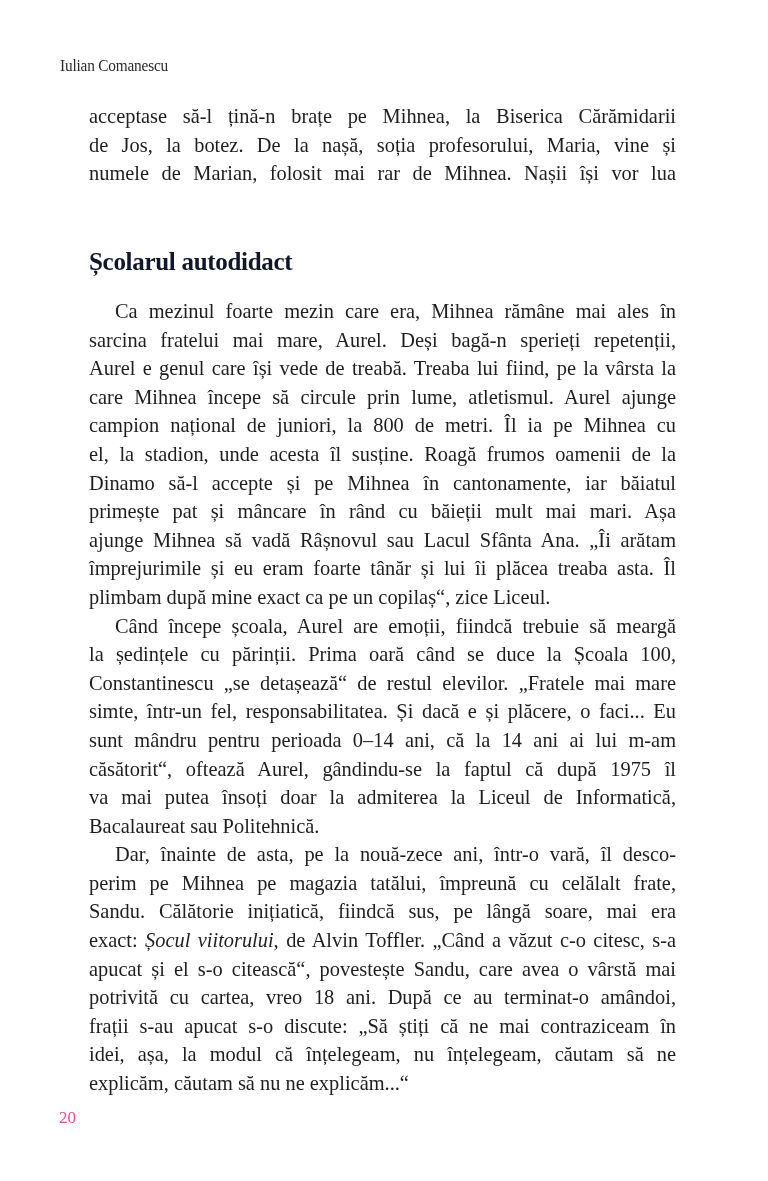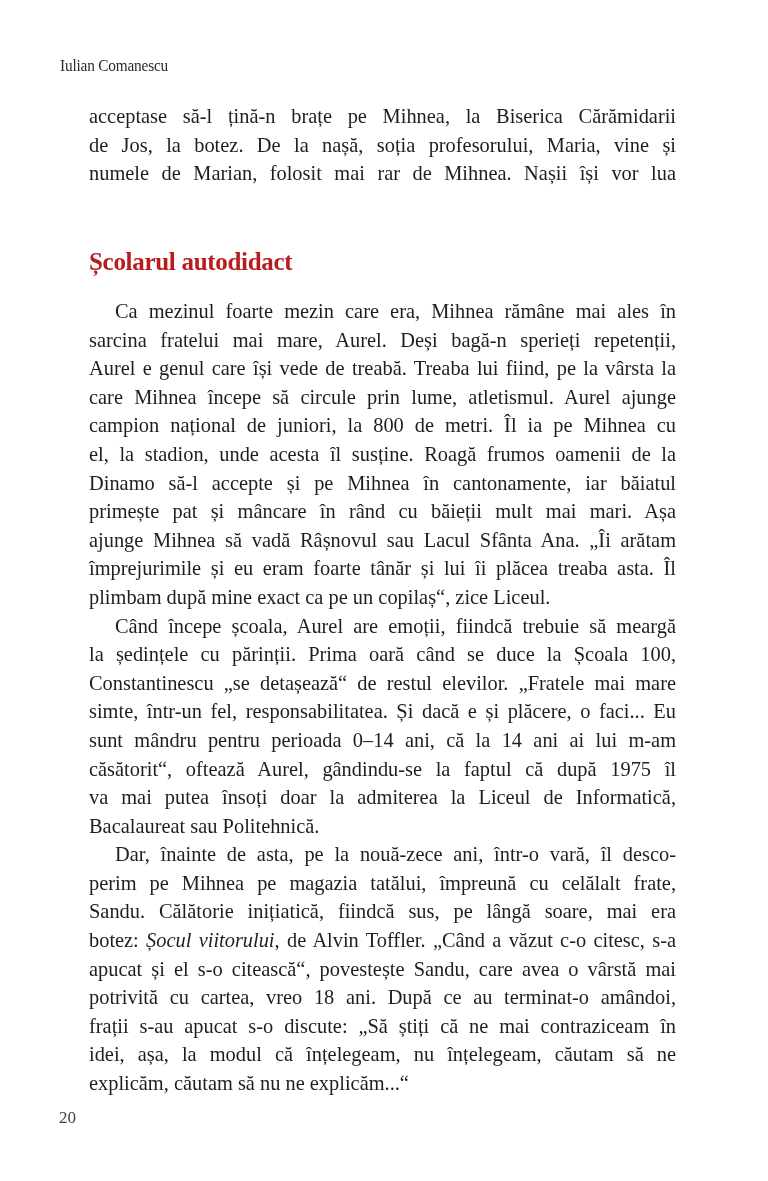--- a/index.html
+++ b/index.html
@@ -1,22 +1,22 @@
 <!DOCTYPE html>
 <html><head>
 <meta charset="utf-8">
 <style>
   html, body { margin: 0; padding: 0; background: #ffffff; }
   body { width: 768px; height: 1181px; position: relative; overflow: hidden; color: #1e1e1e; font-family: "Liberation Serif", "DejaVu Serif", serif; }
   .running-head { position: absolute; left: 60px; top: 56px; font-size: 17px; letter-spacing: -0.2px; color: #2a2a2a; transform: scaleX(0.9); transform-origin: left; }
   .text-block { position: absolute; left: 89px; width: 587px; font-size: 20.4px; line-height: 28.6px; text-align: justify; }
   #para-top { top: 102px; }
-  .section-heading { position: absolute; left: 89px; top: 248px; font-size: 25px; font-weight: bold; letter-spacing: -0.3px; color: #b91c1c; }
+  .section-heading { position: absolute; left: 89px; top: 248px; font-size: 25px; font-weight: bold; letter-spacing: -0.3px; color: #0f172a; }
   #body-main { top: 297px; }
-  .page-number { position: absolute; left: 59px; top: 1108px; font-size: 17px; color: #404040; }
+  .page-number { position: absolute; left: 59px; top: 1108px; font-size: 17px; color: #ec4899; }
   .line { display: block; text-align: justify; text-align-last: justify; white-space: nowrap; }
   .line.last { text-align-last: left; }
   .line.ind { padding-left: 26px; }
   em { font-style: italic; }
 </style>
 </head>
 <body>
 
 <div class="running-head">Iulian Comanescu</div>
 
@@ -49,21 +49,21 @@
     <span class="line" style="white-space: nowrap;">simte, într-un fel, responsabilitatea. Și dacă e și plăcere, o faci... Eu</span>
     <span class="line" style="white-space: nowrap;">sunt mândru pentru perioada 0–14 ani, că la 14 ani ai lui m-am</span>
     <span class="line" style="white-space: nowrap;">căsătorit“, oftează Aurel, gândindu-se la faptul că după 1975 îl</span>
     <span class="line" style="white-space: nowrap;">va mai putea însoți doar la admiterea la Liceul de Informatică,</span>
     <span class="line last" style="white-space: nowrap;">Bacalaureat sau Politehnică.</span>
   </div>
   <div>
     <span class="line ind" style="white-space: nowrap;">Dar, înainte de asta, pe la nouă-zece ani, într-o vară, îl desco-</span>
     <span class="line" style="white-space: nowrap;">perim pe Mihnea pe magazia tatălui, împreună cu celălalt frate,</span>
     <span class="line" style="white-space: nowrap;">Sandu. Călătorie inițiatică, fiindcă sus, pe lângă soare, mai era</span>
-    <span class="line" style="white-space: nowrap; font-size: 20.3995px;"><span>botez: </span><em>Șocul viitorului</em><span>, de Alvin Toffler. „Când a văzut c-o citesc, s-a</span></span>
+    <span class="line" style="white-space: nowrap; font-size: 20.3995px;"><span>exact: </span><em>Șocul viitorului</em><span>, de Alvin Toffler. „Când a văzut c-o citesc, s-a</span></span>
     <span class="line" style="white-space: nowrap;">apucat și el s-o citească“, povestește Sandu, care avea o vârstă mai</span>
     <span class="line" style="white-space: nowrap;">potrivită cu cartea, vreo 18 ani. După ce au terminat-o amândoi,</span>
     <span class="line" style="white-space: nowrap;">frații s-au apucat s-o discute: „Să știți că ne mai contraziceam în</span>
     <span class="line" style="white-space: nowrap;">idei, așa, la modul că înțelegeam, nu înțelegeam, căutam să ne</span>
     <span class="line last" style="white-space: nowrap;">explicăm, căutam să nu ne explicăm...“</span>
   </div>
 </div>
 
 <div class="page-number">20</div>
 

